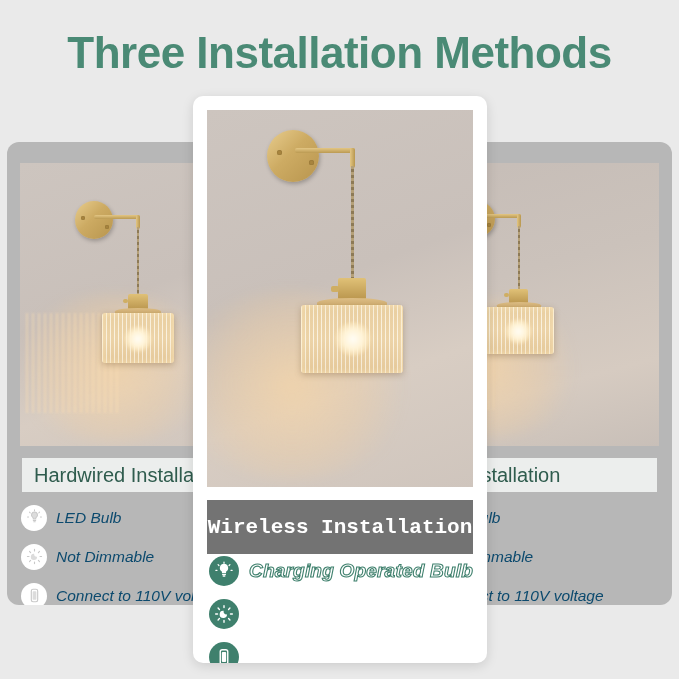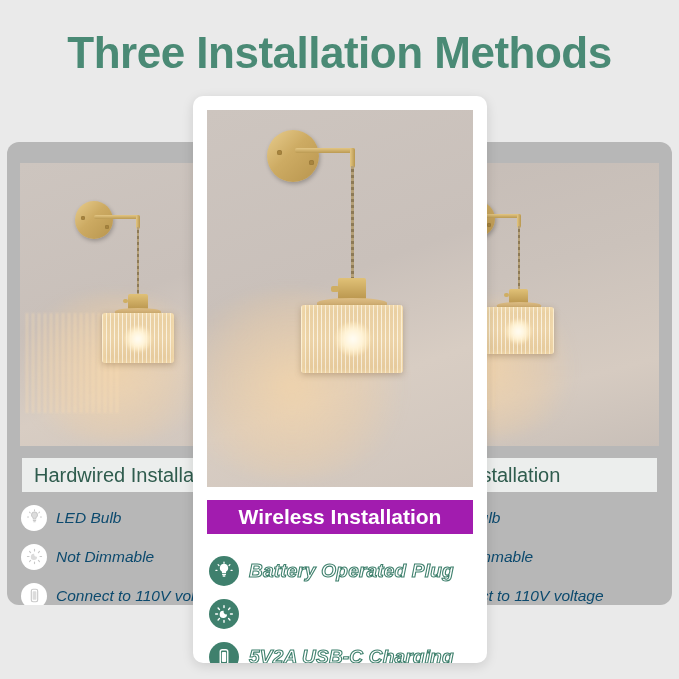--- a/index.html
+++ b/index.html
@@ -77,23 +77,23 @@
     position:absolute;left:193px;top:96px;width:294px;height:567px;
     background:#ffffff;border-radius:10px;
     box-shadow:0 3px 12px rgba(0,0,0,0.13);
     overflow:hidden;
   }
   .card .photo{
     position:absolute;left:14px;top:14px;width:266px;height:377px;
     background:#cfc7c1;
   }
   .banner{
-    position:absolute;left:14px;top:404px;width:266px;height:34px;
-    background:#a21caf;
-    display:flex;align-items:center;justify-content:center;
+    position:absolute;left:14px;top:404px;width:266px;height:54px;
+    background:#737373;
+    display:flex;align-items:center;justify-content:center;font-family:Liberation Mono, monospace;
   }
   .banner span{
     color:#ffffff;font-size:21px;font-weight:bold;white-space:nowrap;
   }
   .card .feat-list{position:absolute;left:16px;top:456px;}
   .card .feat{height:38px;margin-bottom:5px;}
   .card .feat .ic{
     width:30px;height:30px;flex:0 0 30px;background:#3f806d;margin-right:10px;
   }
   .card .feat .tx{
@@ -314,40 +314,39 @@
       <div class="feat">
         <span class="ic">
           <svg width="20" height="20" viewBox="0 0 24 24">
             <g fill="none" stroke="#ffffff" stroke-width="1.5" stroke-linecap="round">
               <path d="M12 4.2a4.2 4.2 0 0 0-2.5 7.6c.5.4.8 1 .8 1.6v.6h3.4v-.6c0-.6.3-1.2.8-1.6A4.2 4.2 0 0 0 12 4.2z" fill="#ffffff"></path>
               <path d="M10.3 16.2h3.4M11 18h2"></path>
               <path d="M12 1.2v1.4M4.9 4.4l1 1M19.1 4.4l-1 1M2.2 11.2h1.4M20.4 11.2h1.4"></path>
             </g>
           </svg>
         </span>
-        <span class="tx">Battery Operated Plug</span>
+        <span class="tx">Charging Operated Bulb</span>
       </div>
 
       <div class="feat">
         <span class="ic">
           <svg width="20" height="20" viewBox="0 0 24 24">
             <g fill="none" stroke="#ffffff" stroke-width="1.7" stroke-linecap="round">
               <path d="M12 2v2.2M12 19.8V22M2 12h2.2M19.8 12H22M4.9 4.9l1.6 1.6M17.5 17.5l1.6 1.6M19.1 4.9l-1.6 1.6M6.5 17.5l-1.6 1.6"></path>
             </g>
             <path d="M15.6 12.4a4.4 4.4 0 1 1-4-4.3 3.4 3.4 0 0 0 4 4.3z" fill="#ffffff"></path>
           </svg>
         </span>
       </div>
 
       <div class="feat">
         <span class="ic">
           <svg width="20" height="20" viewBox="0 0 24 24">
             <rect x="7.5" y="3.2" width="9" height="17.6" rx="2.4" fill="none" stroke="#ffffff" stroke-width="1.7"></rect>
             <rect x="9.4" y="6" width="5.2" height="12" rx="1.2" fill="#ffffff"></rect>
           </svg>
         </span>
-        <span class="tx">5V2A USB-C Charging</span>
       </div>
 
     </div>
   </div>
 
 </div>
 
 </body></html>

